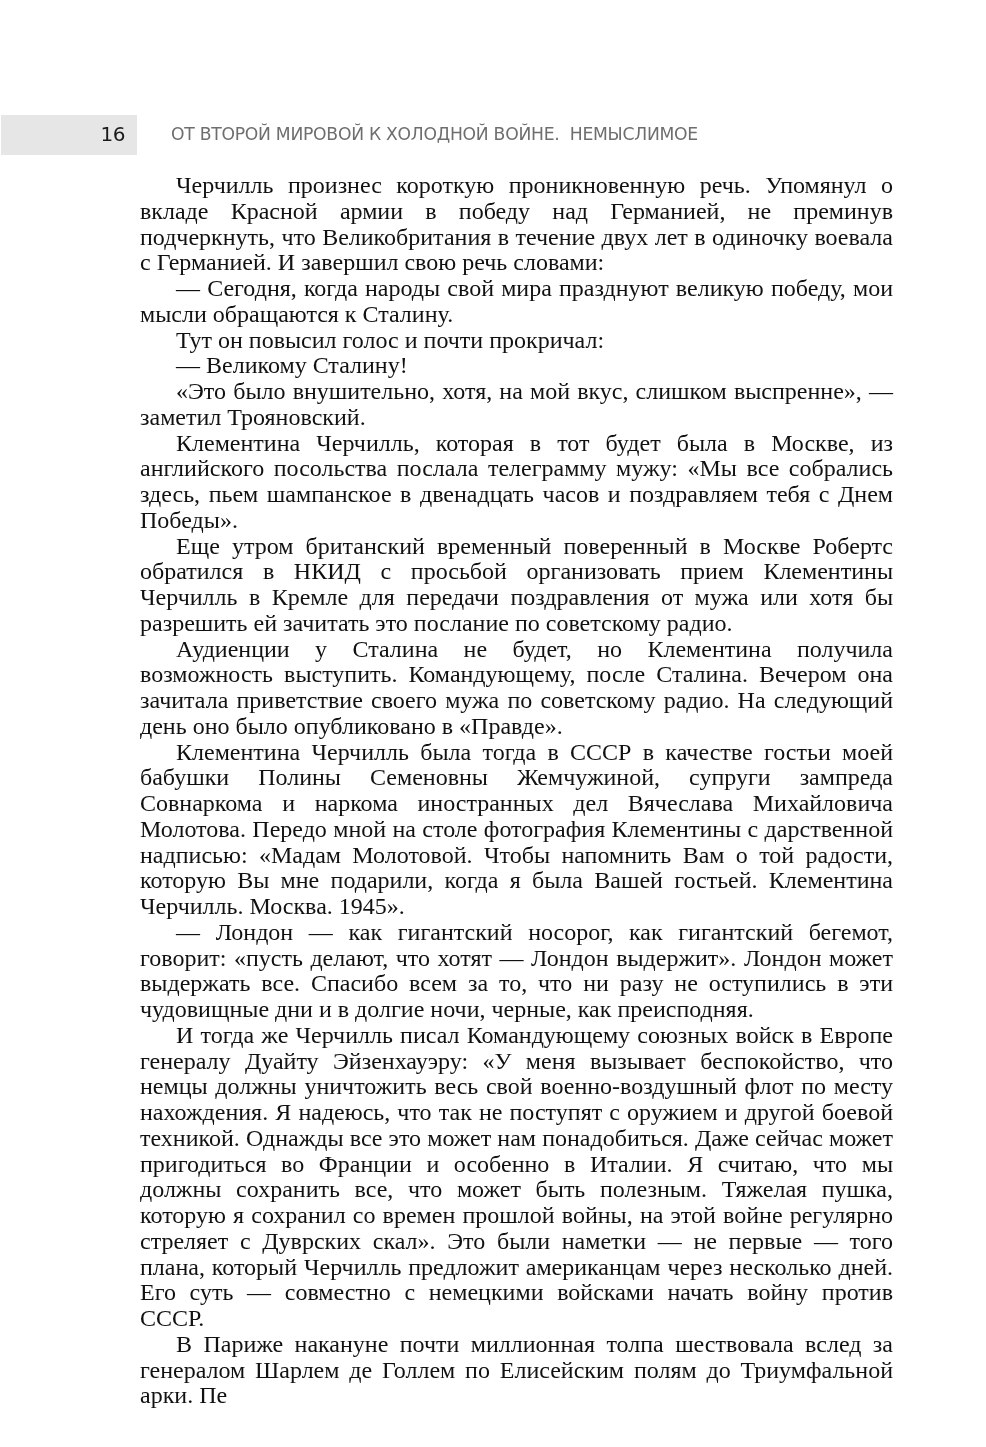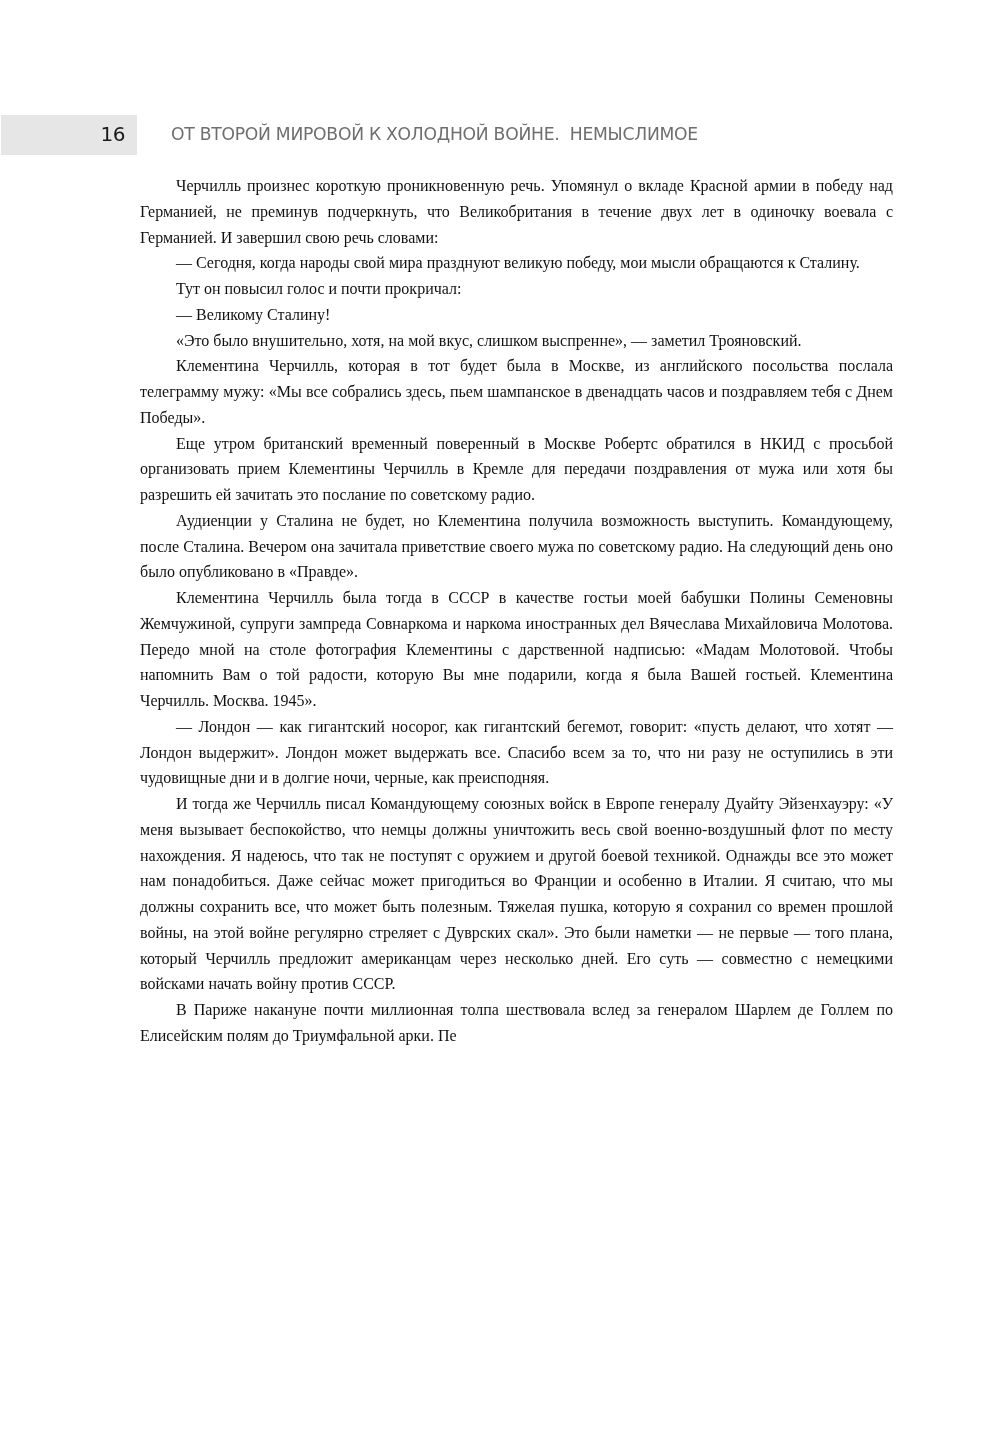--- a/index.html
+++ b/index.html
@@ -1,21 +1,21 @@
 <!DOCTYPE html>
 <html><head>
 <meta charset="utf-8">
 <style>
   html, body { margin: 0; padding: 0; background: #ffffff; }
   body { width: 986px; height: 1447px; position: relative; overflow: hidden; }
   .running-head { position: absolute; top: 107px; left: 1px; width: 872px; height: 40px; margin-top: 8px; }
   .folio-box { position: absolute; left: 0; top: 0; width: 136px; height: 40px; background: #e6e6e6; }
   .folio { position: absolute; right: 12px; top: 7px; font-family: "DejaVu Sans", sans-serif; font-size: 20px; color: #1a1a1a; letter-spacing: -0.5px; }
   .head-title { position: absolute; left: 170px; top: 8px; font-family: "DejaVu Sans", sans-serif; font-size: 18.5px; color: #6e6e6e; letter-spacing: -0.3px; white-space: pre; transform: scaleX(0.93); transform-origin: left center; }
-  .body-text { position: absolute; left: 140px; top: 173px; width: 753px; font-family: "Liberation Serif", "DejaVu Serif", serif; font-size: 16px; line-height: 25.75px; color: #111111; text-align: justify; hyphens: manual; }
+  .body-text { position: absolute; left: 140px; top: 173px; width: 753px; font-family: "Liberation Serif", "DejaVu Serif", serif; font-size: 24px; line-height: 25.75px; color: #111111; text-align: justify; hyphens: manual; }
   .body-text p { margin: 0; text-indent: 36px; }
 </style>
 </head>
 <body>
 
 <div class="running-head">
   <div class="folio-box">
     <span class="folio">16</span>
   </div>
   <span class="head-title">ОТ ВТОРОЙ МИРОВОЙ К ХОЛОДНОЙ ВОЙНЕ.  НЕМЫСЛИМОЕ</span>

